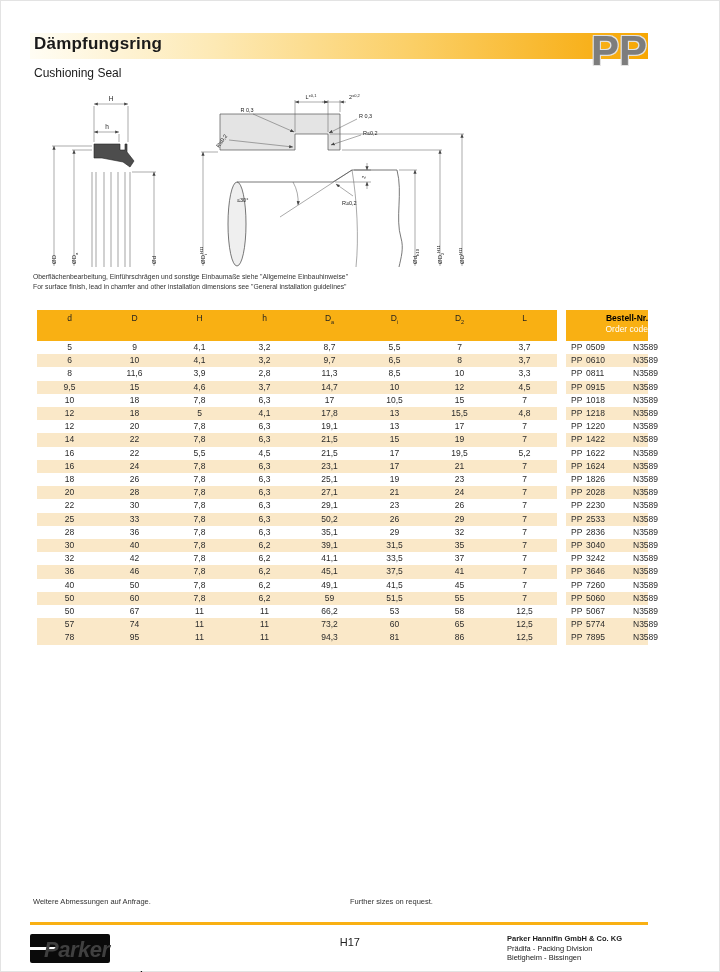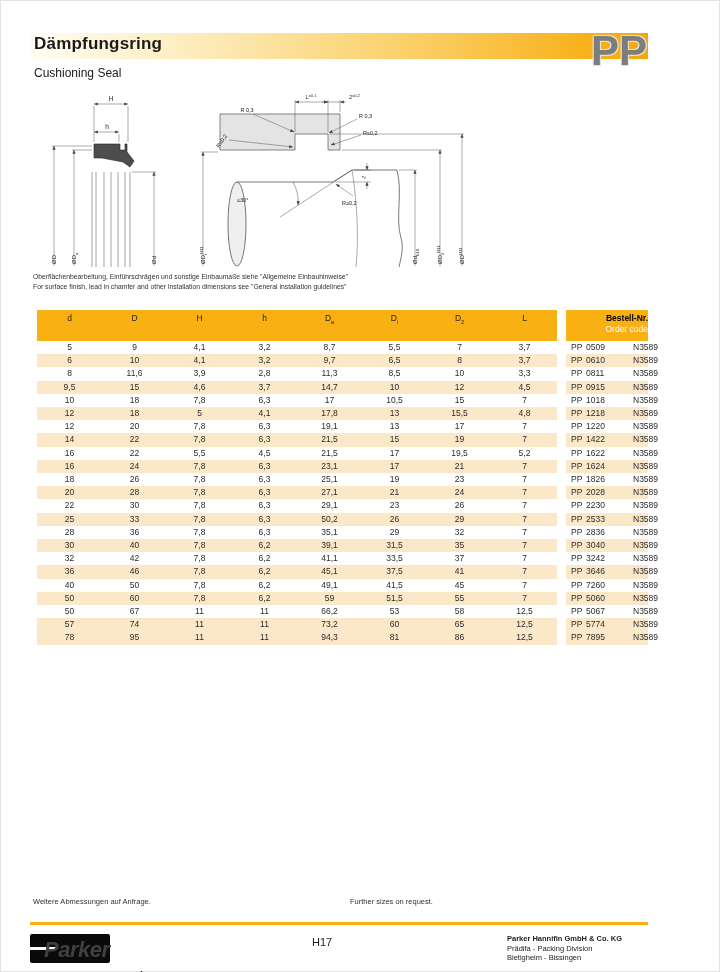--- a/index.html
+++ b/index.html
@@ -49,21 +49,21 @@
 
   
   .foot-note{top:897px;font-size:7.5px;color:#333}
   .foot-note.de{left:33px}
   .foot-note.en{left:350px}
   .gold-rule{left:30px;top:922px;width:618px;height:3px;background:#F9B013}
   .logo-box{left:30px;top:934px;width:80px;height:29px;background:#0a0a0a;border-radius:2px}
   .logo-line{left:30px;top:947px;width:26px;height:3px;background:#fff}
   .logo-brand{left:44px;top:937px;font-size:22px;font-weight:bold;font-style:italic;color:#404040;letter-spacing:-.5px}
   .logo-division{left:113px;top:968px;font-size:15px;color:#111}
-  .page-number{left:312px;top:936px;width:60px;text-align:left;font-size:11px;color:#222}
+  .page-number{left:300px;top:936px;width:60px;text-align:right;font-size:11px;color:#222}
   .company{left:507px;top:934px;font-size:7.5px;line-height:9.5px;color:#222}
   .company .c0{font-weight:bold}
 
   svg text{font-family:"Liberation Sans",sans-serif}
 </style>
 </head>
 <body>
 
 <div class="abs title-bar"></div>
 <div class="abs page-title">Dämpfungsring</div>

